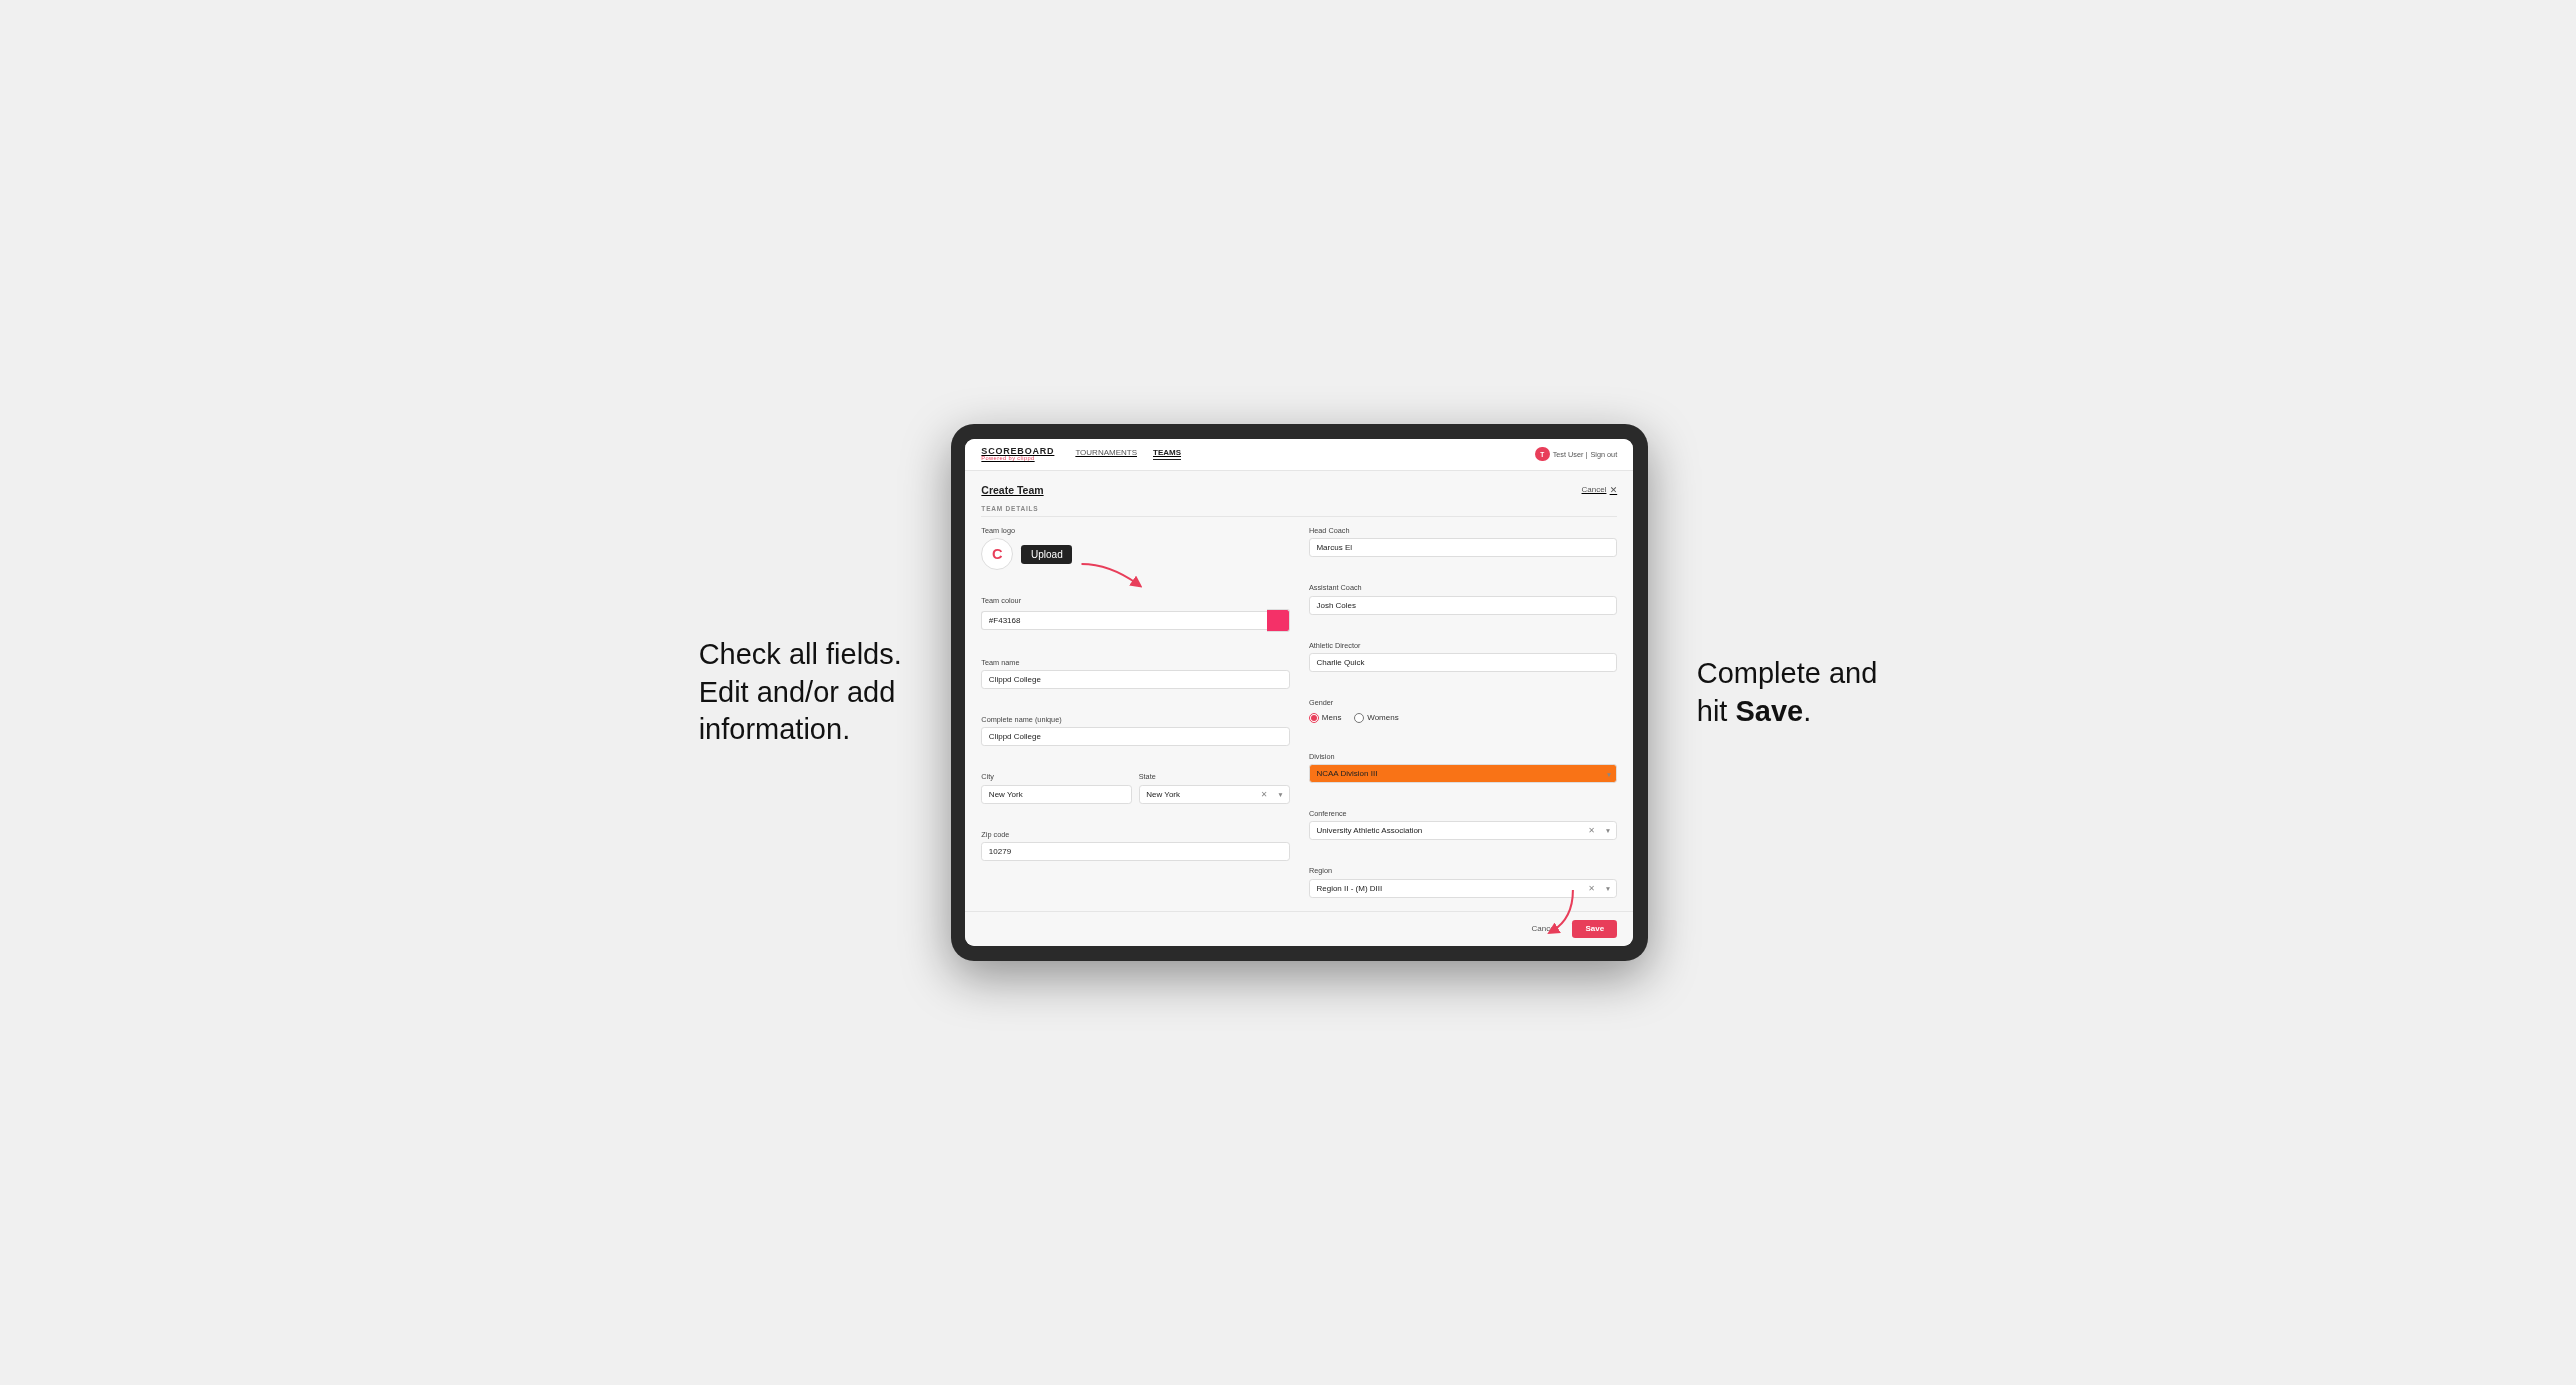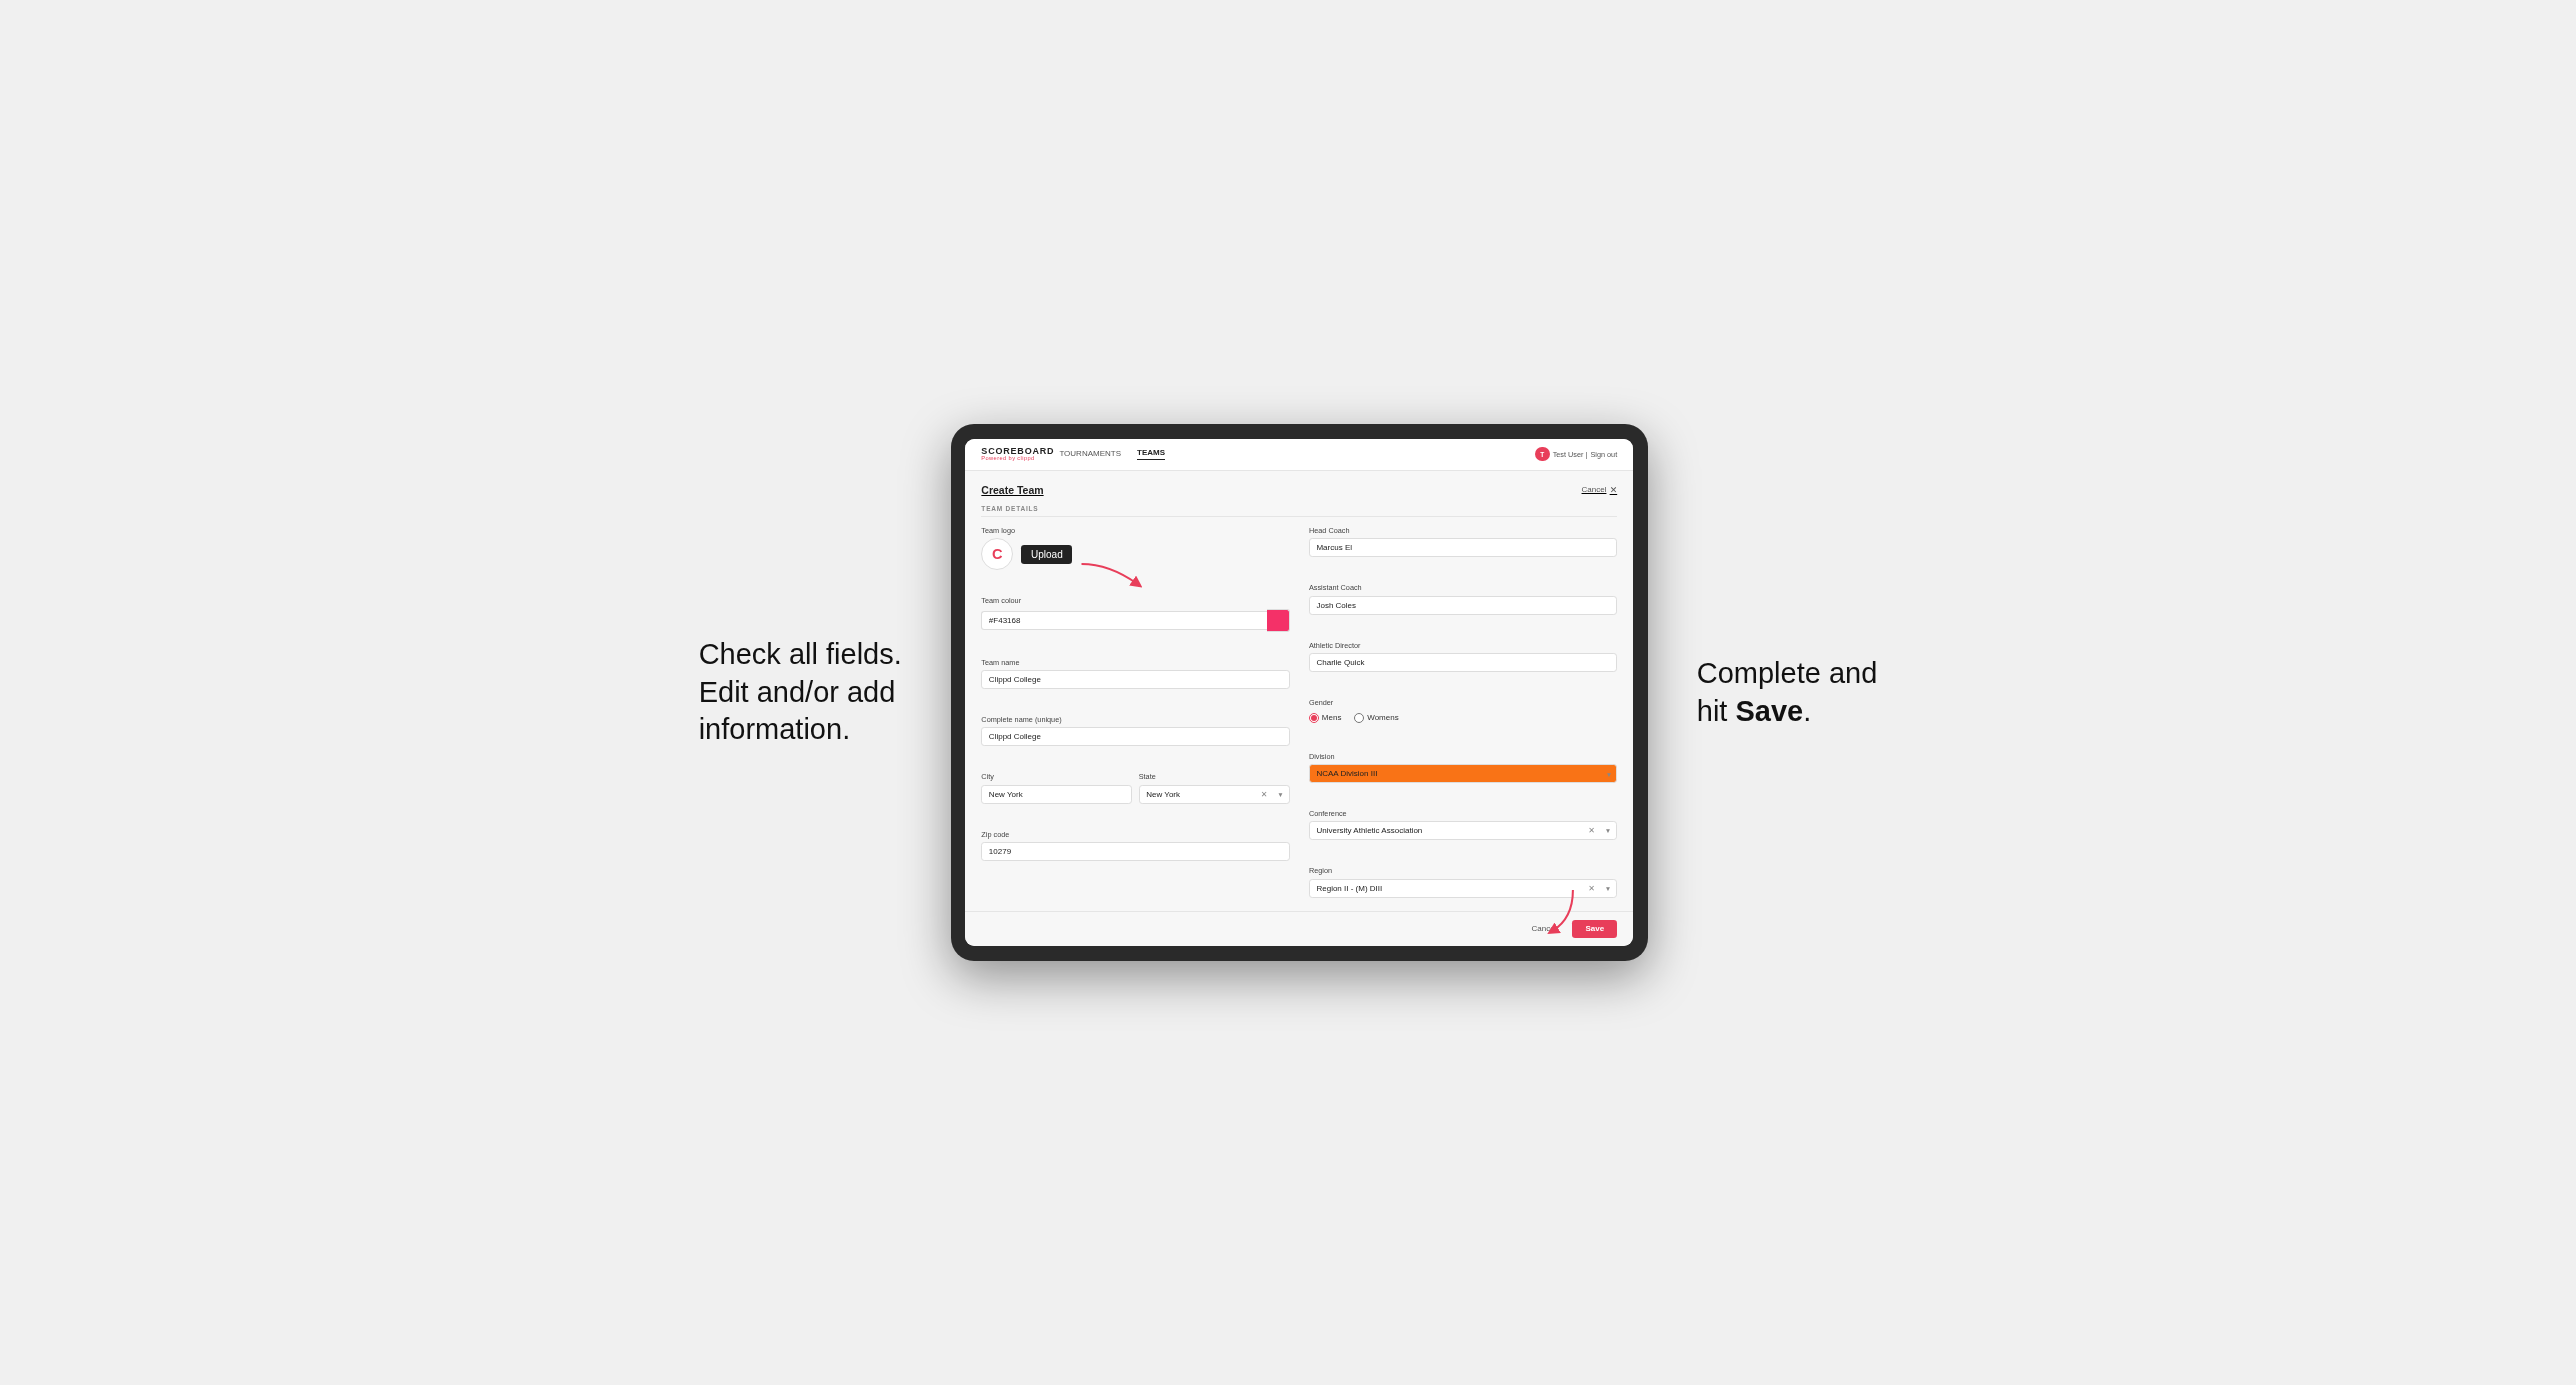--- a/index.html
+++ b/index.html
@@ -46,21 +46,22 @@
       display: flex;
       align-items: center;
       padding: 0 16px;
       height: 32px;
       justify-content: space-between;
     }
 
     .navbar-left {
       display: flex;
       align-items: center;
-      gap: 5px;
+      gap: 21px;
+      text-decoration: underline;
     }
 
     .brand {
       display: flex;
       flex-direction: column;
       line-height: 1;
     }
 
     .brand-title {
       font-size: 9px;
@@ -71,21 +72,20 @@
 
     .brand-sub {
       font-size: 5.7px;
       color: #e83e5a;
       letter-spacing: 0.4px;
     }
 
     .nav-links {
       display: flex;
       gap: 16px;
-      align-items: center;
     }
 
     .nav-link {
       font-size: 8px;
       color: #555;
       text-decoration: none;
       padding-bottom: 1.6px;
       cursor: pointer;
     }
 

